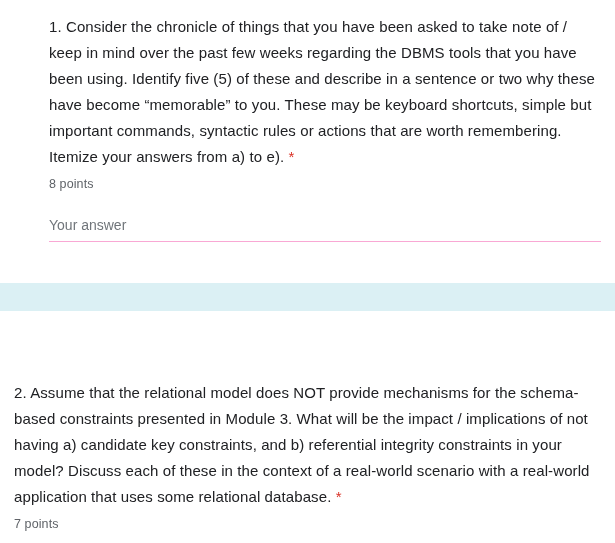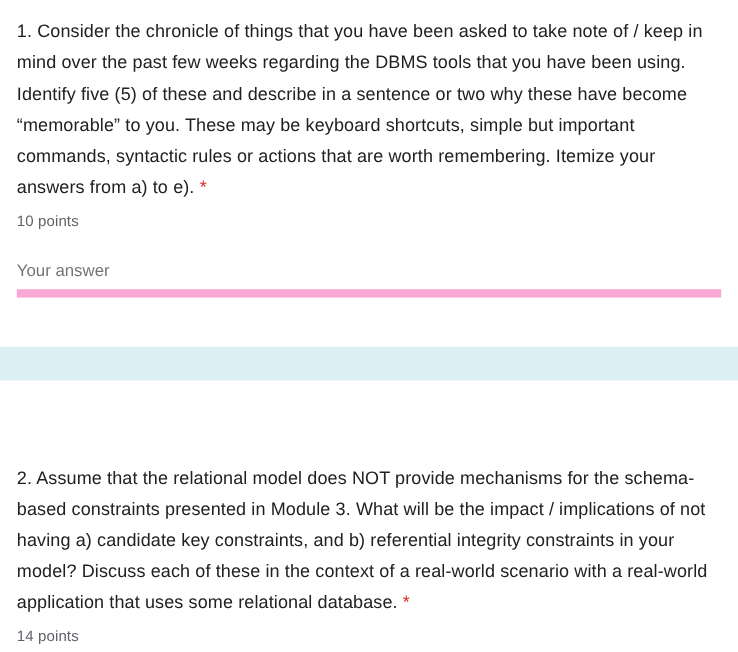--- a/index.html
+++ b/index.html
@@ -20,20 +20,21 @@
     position: relative;
     background: #ffffff;
   }
   .question-card {
     background: #ffffff;
     padding: 0 14px;
     box-sizing: border-box;
   }
   .q1 {
     padding-top: 14px;
+    margin-left: 35px;
   }
   .q-title {
     font-size: 15px;
     line-height: 26px;
     color: #202124;
     font-family: "Liberation Sans", sans-serif;
     letter-spacing: 0.1px;
     margin: 0;
     font-weight: 400;
   }
@@ -47,21 +48,21 @@
     margin-top: 7px;
     letter-spacing: 0.1px;
   }
   .answer-wrap {
     margin-top: 26px;
     padding-bottom: 4px;
   }
   .answer-line {
     width: 100%;
     border: none;
-    border-bottom: 7px solid #f9a8d4;
+    border-bottom: 1px solid #f9a8d4;
     background: transparent;
     font-family: "Liberation Sans", sans-serif;
     font-size: 14px;
     color: #8b5cf6;
     padding: 0 0 8px 0;
     outline: none;
     display: block;
     box-sizing: border-box;
   }
   .answer-line::placeholder {
@@ -79,30 +80,30 @@
     margin-top: 43px;
   }
 </style>
 </head>
 <body>
 
 <div class="form-root">
 
   <div class="question-card q1">
     <div class="q-title"><span>1. Consider the chronicle of things that you have been asked to take note of / keep in mind over the past few weeks regarding the DBMS tools that you have been using. Identify five (5) of these and describe in a sentence or two why these have become “memorable” to you. These may be keyboard shortcuts, simple but important commands, syntactic rules or actions that are worth remembering. Itemize your answers from a) to e).</span> <span class="req-star">*</span></div>
-    <div class="points">10 points</div>
+    <div class="points">8 points</div>
     <div class="answer-wrap">
       <input class="answer-line" type="text" placeholder="Your answer" style="">
     </div>
   </div>
 
   <div class="divider-band"></div>
 
   <div class="question-card q2">
     <div class="q-title"><span>2. Assume that the relational model does NOT provide mechanisms for the schema-based constraints presented in Module 3. What will be the impact / implications of not having a) candidate key constraints, and b) referential integrity constraints in your model? Discuss each of these in the context of a real-world scenario with a real-world application that uses some relational database.</span> <span class="req-star">*</span></div>
-    <div class="points">14 points</div>
+    <div class="points">7 points</div>
     <div class="answer-wrap">
       <input class="answer-line" type="text" placeholder="Your answer" style="">
     </div>
 
   </div>
 
 </div>
 
 </body></html>

